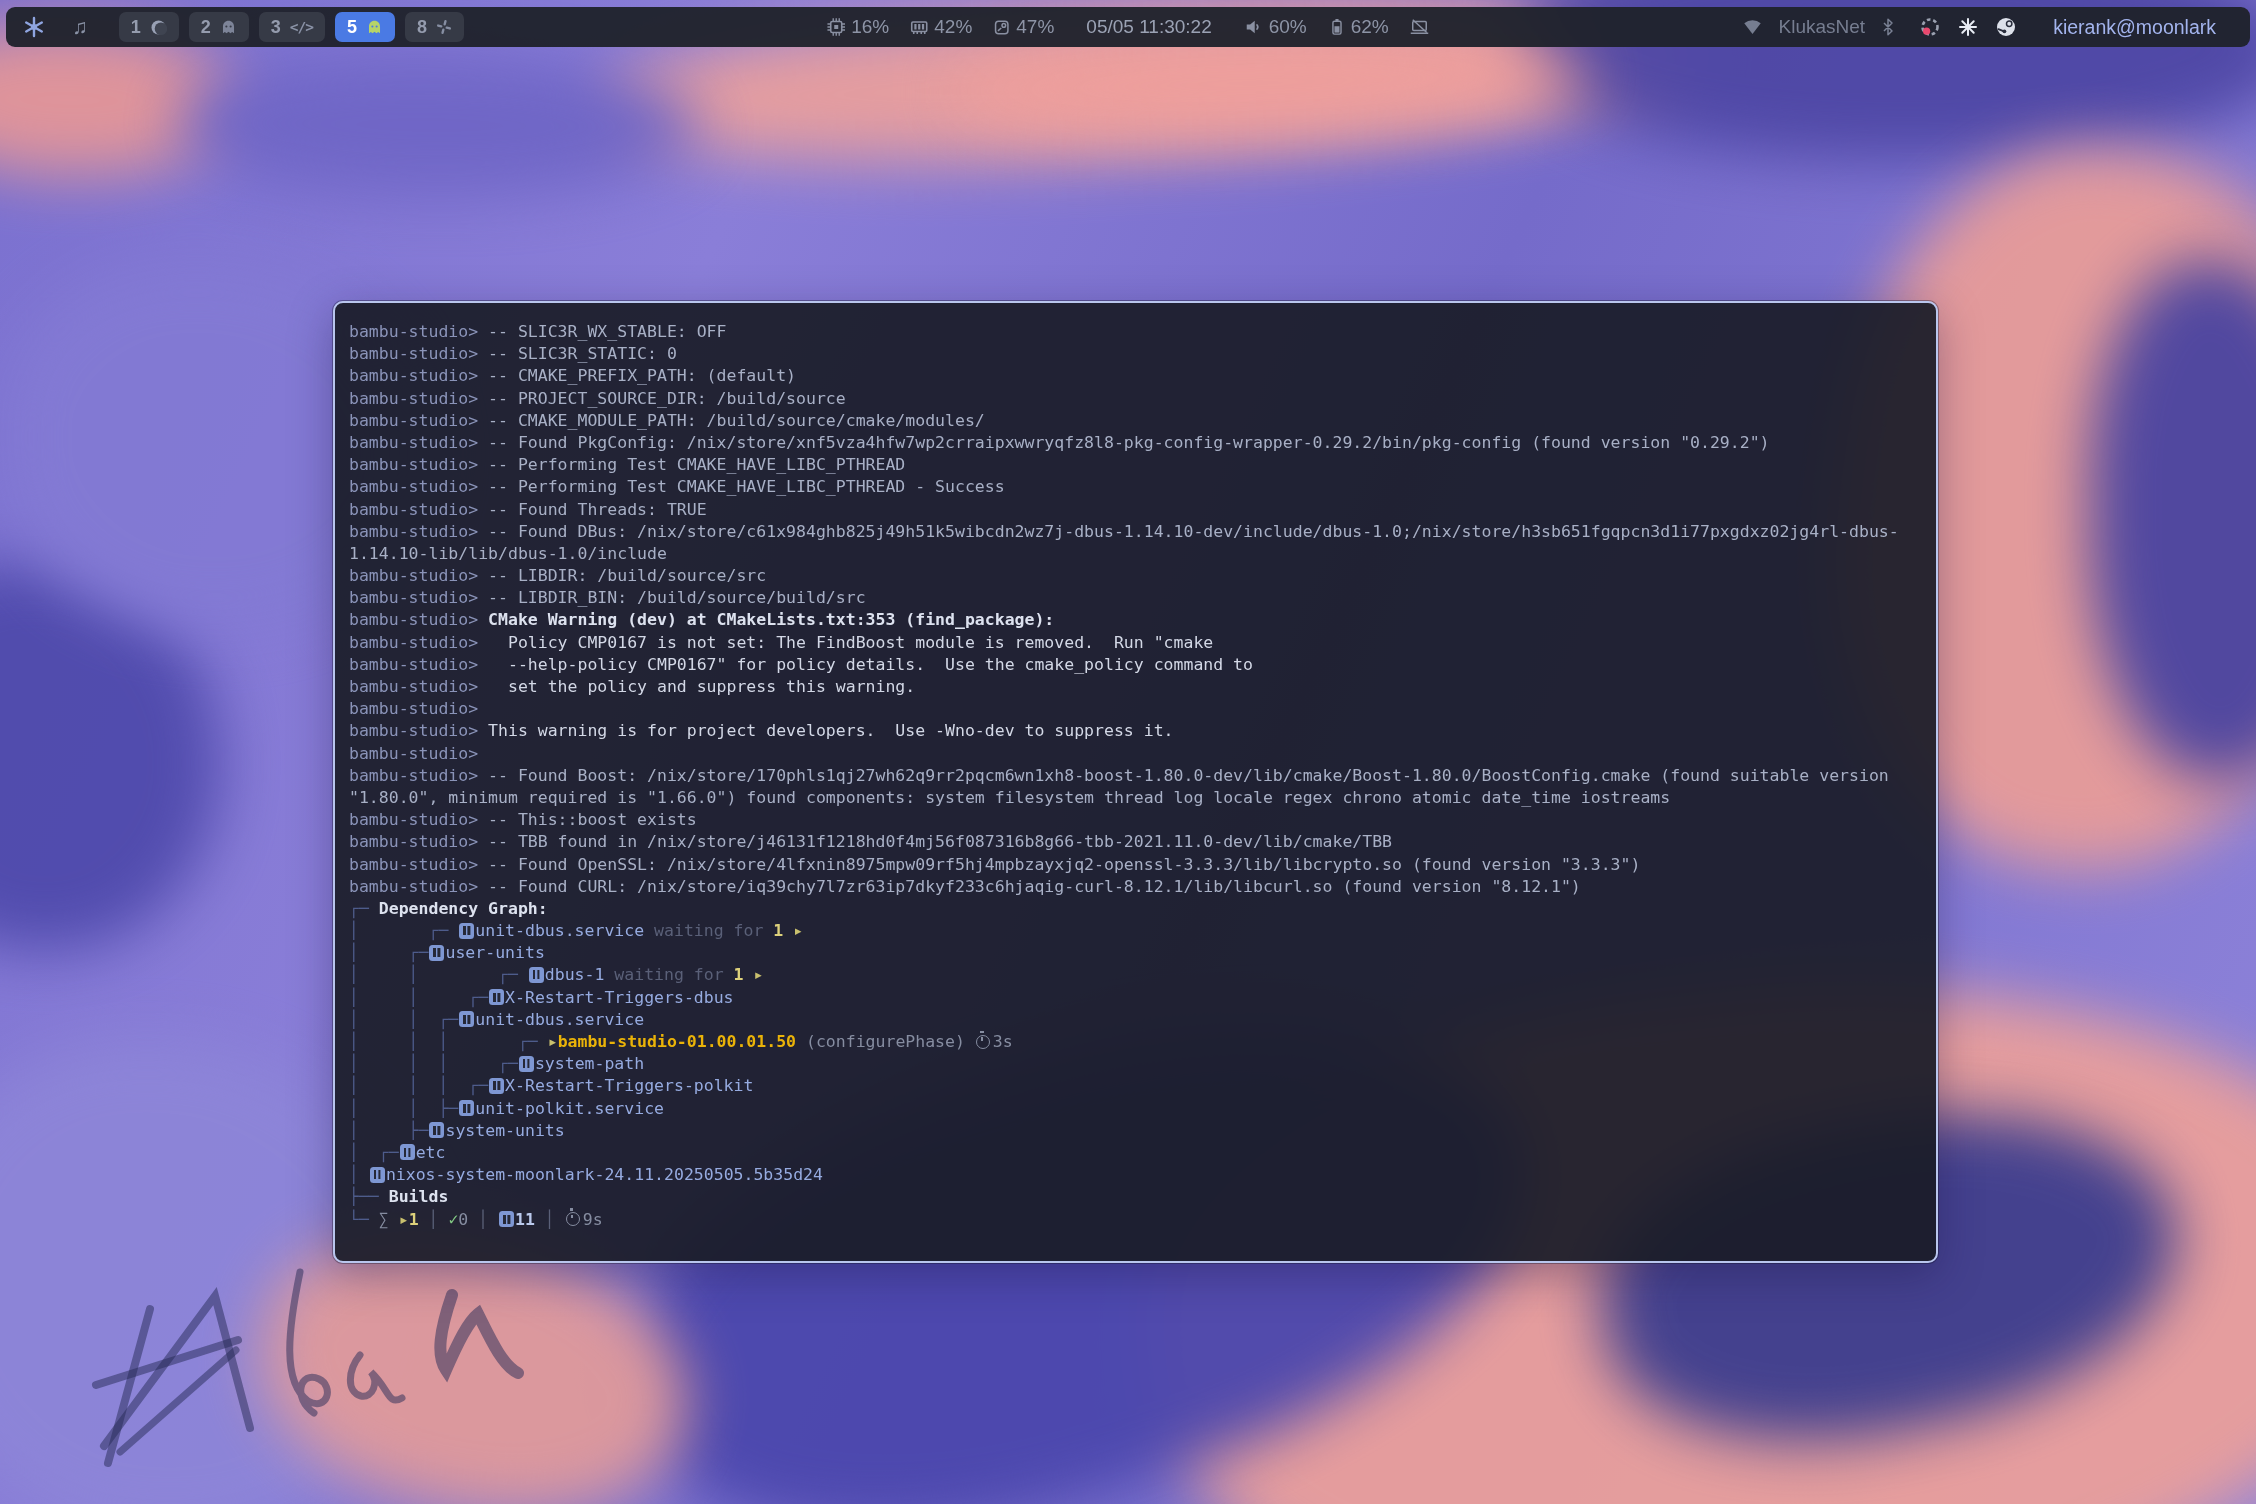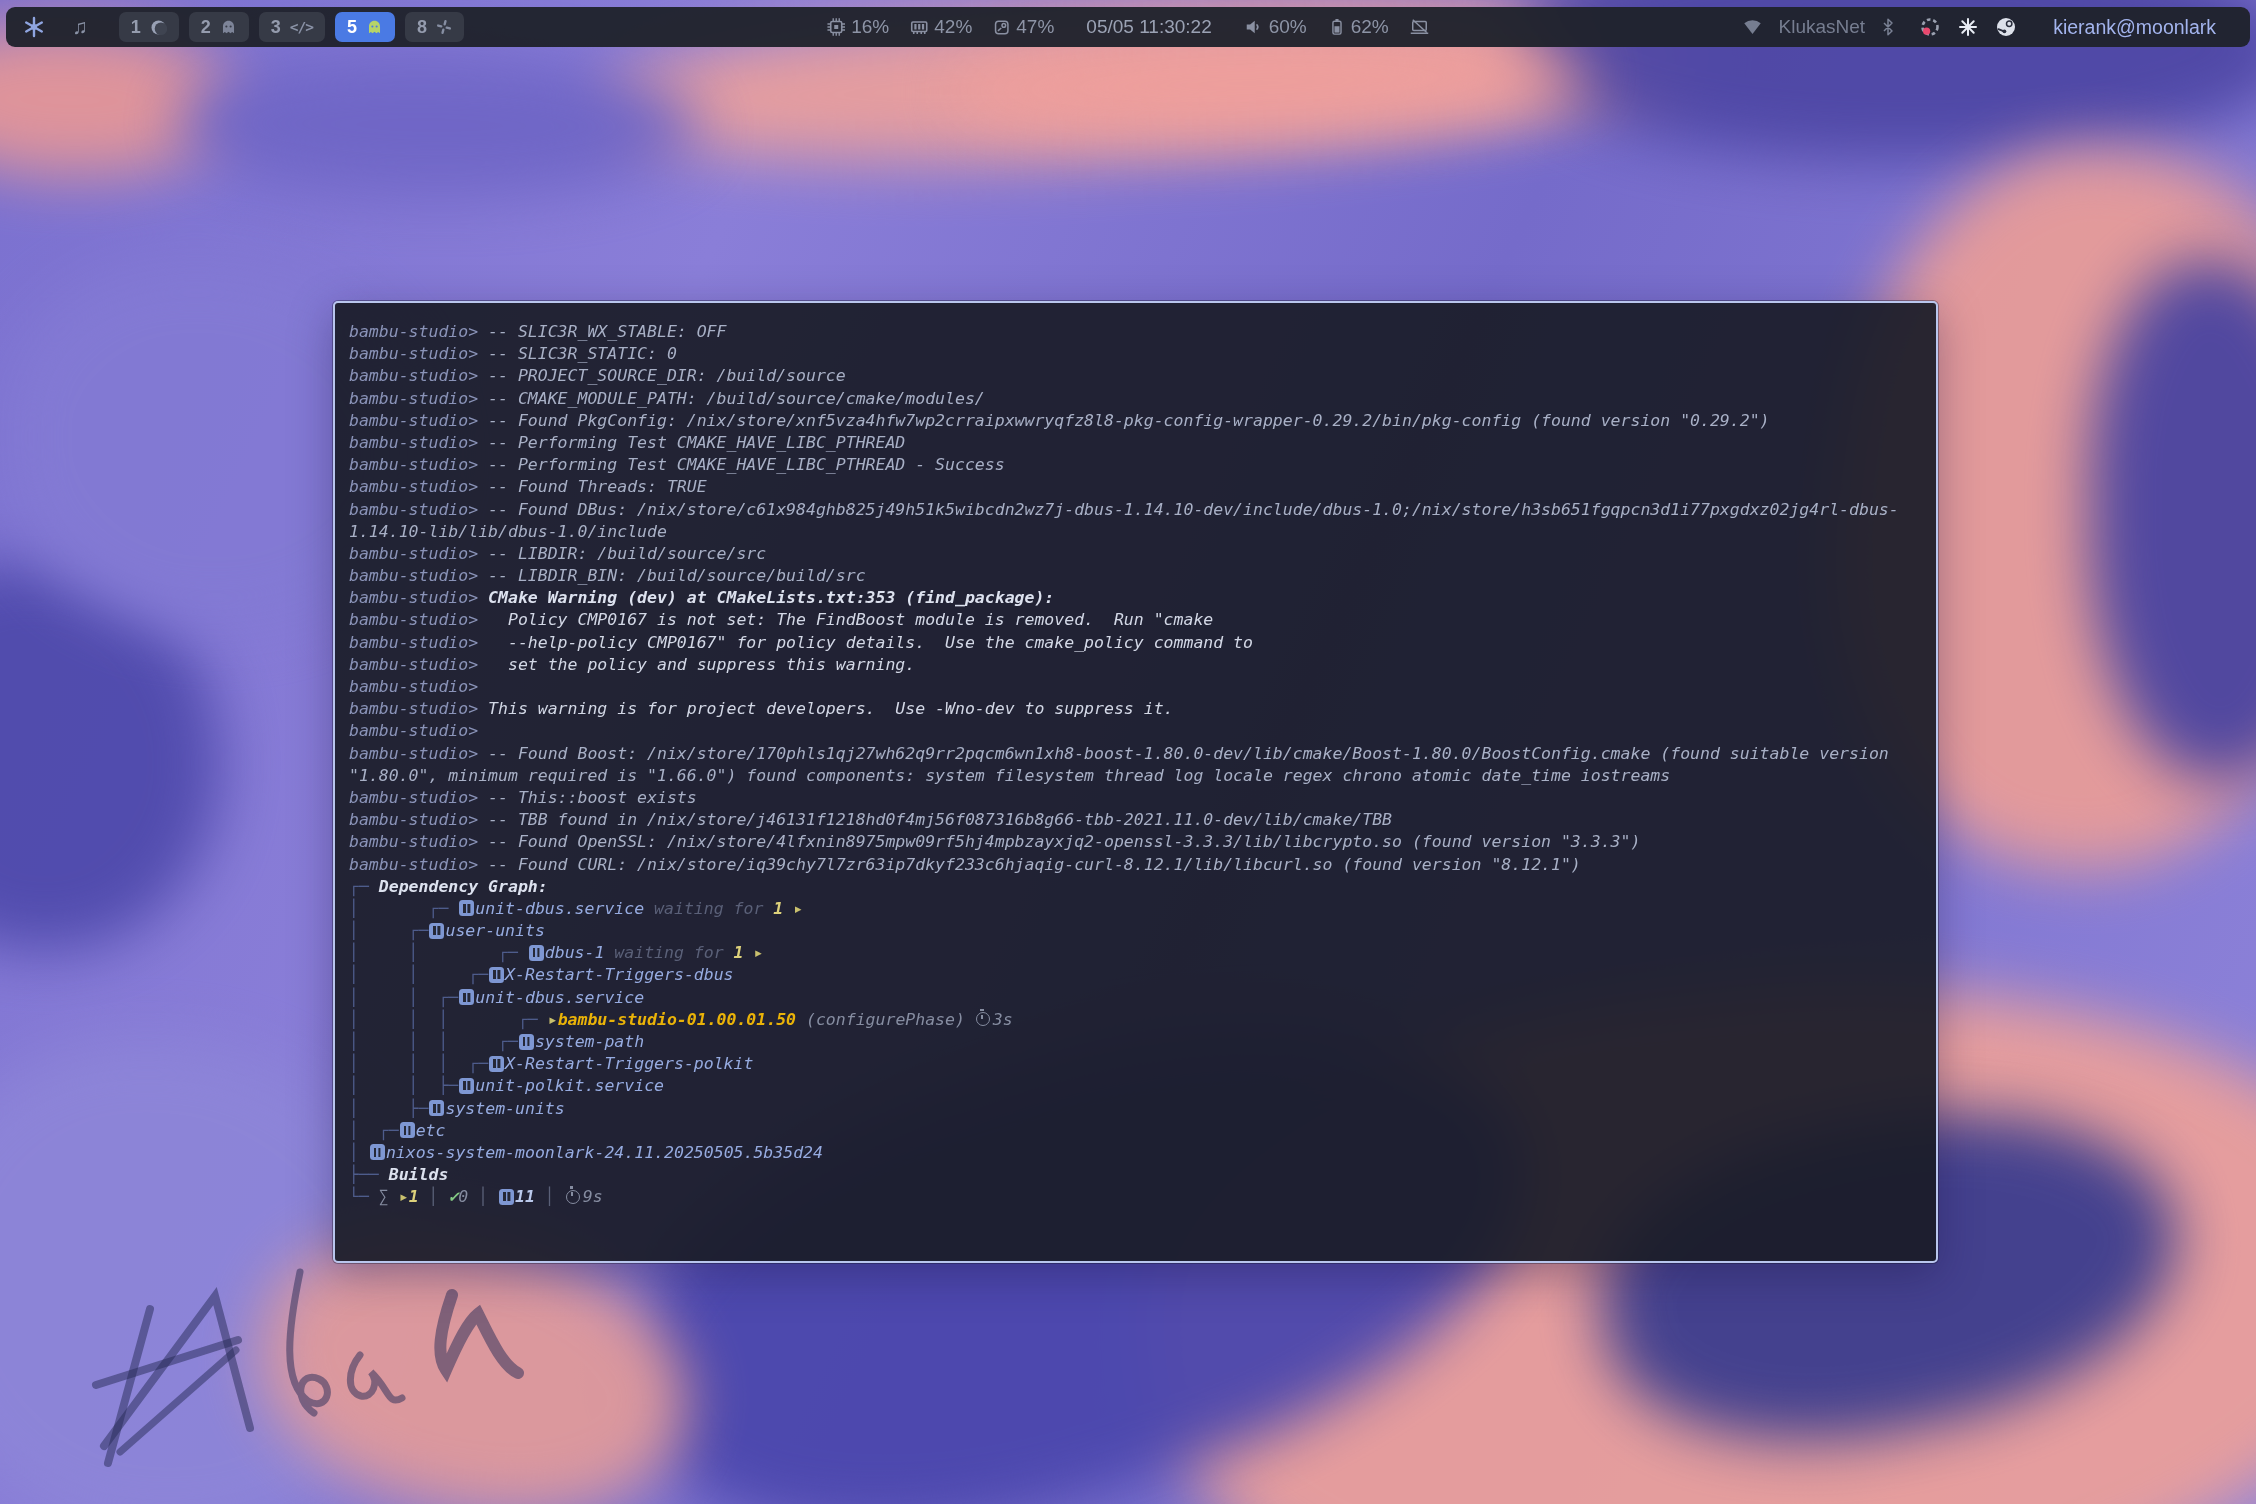--- a/index.html
+++ b/index.html
@@ -45,24 +45,24 @@
   .stat{display:flex;align-items:center;gap:5px;margin:0 10px;color:#8d94a6}
   .clocktxt{margin:0 22px;color:#9ba2b4}
   .bar-right{margin-left:auto;display:flex;align-items:center;gap:16px;padding-right:34px}
   .net{color:#767d90}
   .tray{display:flex;gap:17px;align-items:center;margin-left:8px}
   .user{color:#a3b4ed;font-size:19.5px;margin-left:20px}
   
   .term{
     position:absolute;left:333px;top:301px;width:1605px;height:962px;z-index:8;
     background:rgba(26,28,40,.93);
-    border:2px solid #b9c6ee;border-radius:5px;box-sizing:border-box;
+    border:2px solid #b9c6ee;border-radius:10px;box-sizing:border-box;
     box-shadow:0 0 0 1px rgba(20,20,40,.35),0 12px 44px rgba(25,18,70,.35);
     padding:18px 0 0 14px;overflow:hidden;
-    font-family:"DejaVu Sans Mono",monospace;font-size:16.5px;line-height:22.2px;font-style:italic;
+    font-family:"DejaVu Sans Mono",monospace;font-size:16.5px;line-height:22.2px;
   }
   .line{white-space:pre;height:22.2px}
   .sg-p{color:#8a93b8}
   .sg-t{color:#a8b0c6}
   .sg-b{color:#d3d8e6}
   .sg-bb{color:#dde2ef;font-weight:bold}
   .sg-tr{color:#4e5c8c}
   .sg-nd{color:#96abe0}
   .sg-dim{color:#5a6078}
   .sg-num{color:#ddd17b;font-weight:bold}
@@ -293,20 +293,21 @@
       </span>
     </div>
     <span class="user">kierank@moonlark</span>
   </div>
 </div>
 
 <div class="term">
   <div id="termlines">
       <div class="line"><span class="sg-p">bambu-studio&gt; </span><span class="sg-t">-- SLIC3R_WX_STABLE: OFF</span></div>
       <div class="line"><span class="sg-p">bambu-studio&gt; </span><span class="sg-t">-- SLIC3R_STATIC: 0</span></div>
+      <div class="line"><span class="sg-p">bambu-studio&gt; </span><span class="sg-t">-- CMAKE_PREFIX_PATH: (default)</span></div>
       <div class="line"><span class="sg-p">bambu-studio&gt; </span><span class="sg-t">-- PROJECT_SOURCE_DIR: /build/source</span></div>
       <div class="line"><span class="sg-p">bambu-studio&gt; </span><span class="sg-t">-- CMAKE_MODULE_PATH: /build/source/cmake/modules/</span></div>
       <div class="line"><span class="sg-p">bambu-studio&gt; </span><span class="sg-t">-- Found PkgConfig: /nix/store/xnf5vza4hfw7wp2crraipxwwryqfz8l8-pkg-config-wrapper-0.29.2/bin/pkg-config (found version "0.29.2")</span></div>
       <div class="line"><span class="sg-p">bambu-studio&gt; </span><span class="sg-t">-- Performing Test CMAKE_HAVE_LIBC_PTHREAD</span></div>
       <div class="line"><span class="sg-p">bambu-studio&gt; </span><span class="sg-t">-- Performing Test CMAKE_HAVE_LIBC_PTHREAD - Success</span></div>
       <div class="line"><span class="sg-p">bambu-studio&gt; </span><span class="sg-t">-- Found Threads: TRUE</span></div>
       <div class="line"><span class="sg-p">bambu-studio&gt; </span><span class="sg-t">-- Found DBus: /nix/store/c61x984ghb825j49h51k5wibcdn2wz7j-dbus-1.14.10-dev/include/dbus-1.0;/nix/store/h3sb651fgqpcn3d1i77pxgdxz02jg4rl-dbus-</span></div>
       <div class="line"><span class="sg-t">1.14.10-lib/lib/dbus-1.0/include</span></div>
       <div class="line"><span class="sg-p">bambu-studio&gt; </span><span class="sg-t">-- LIBDIR: /build/source/src</span></div>
       <div class="line"><span class="sg-p">bambu-studio&gt; </span><span class="sg-t">-- LIBDIR_BIN: /build/source/build/src</span></div>

